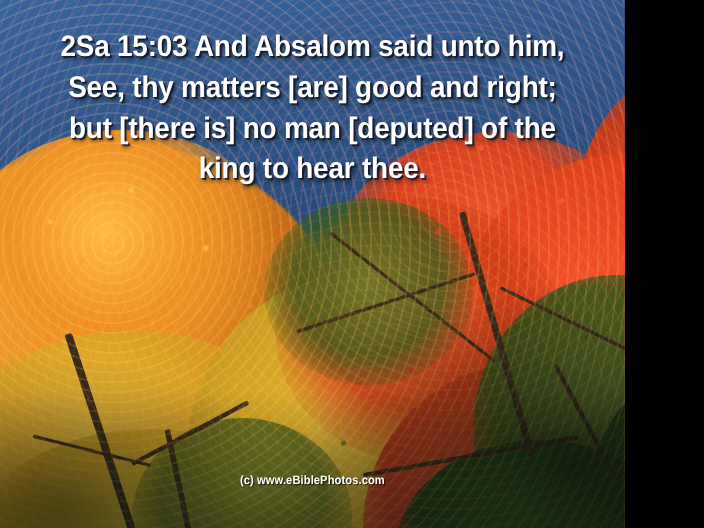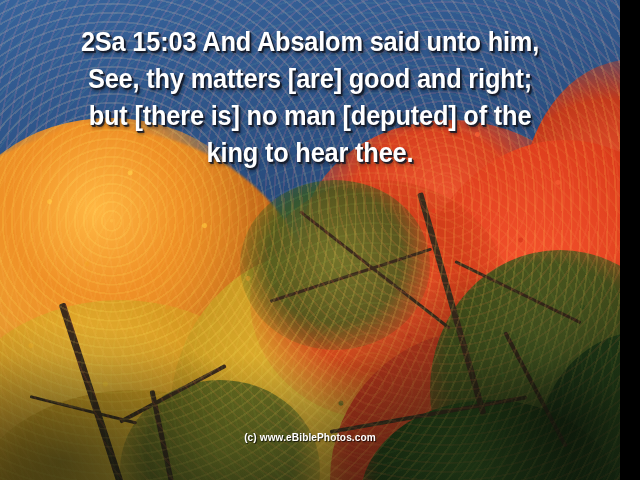--- a/index.html
+++ b/index.html
@@ -2,21 +2,21 @@
 <html><head>
 <meta charset="utf-8">
 <style>
   html, body {
     margin: 0;
     padding: 0;
     background: #000;
   }
   #scene {
     position: relative;
-    width: 620px;
+    width: 568px;
     height: 480px;
     overflow: hidden;
     font-family: "Liberation Sans", sans-serif;
     background: #1e3a63;
   }
 
   
   .sky {
     position: absolute;
     inset: 0;

